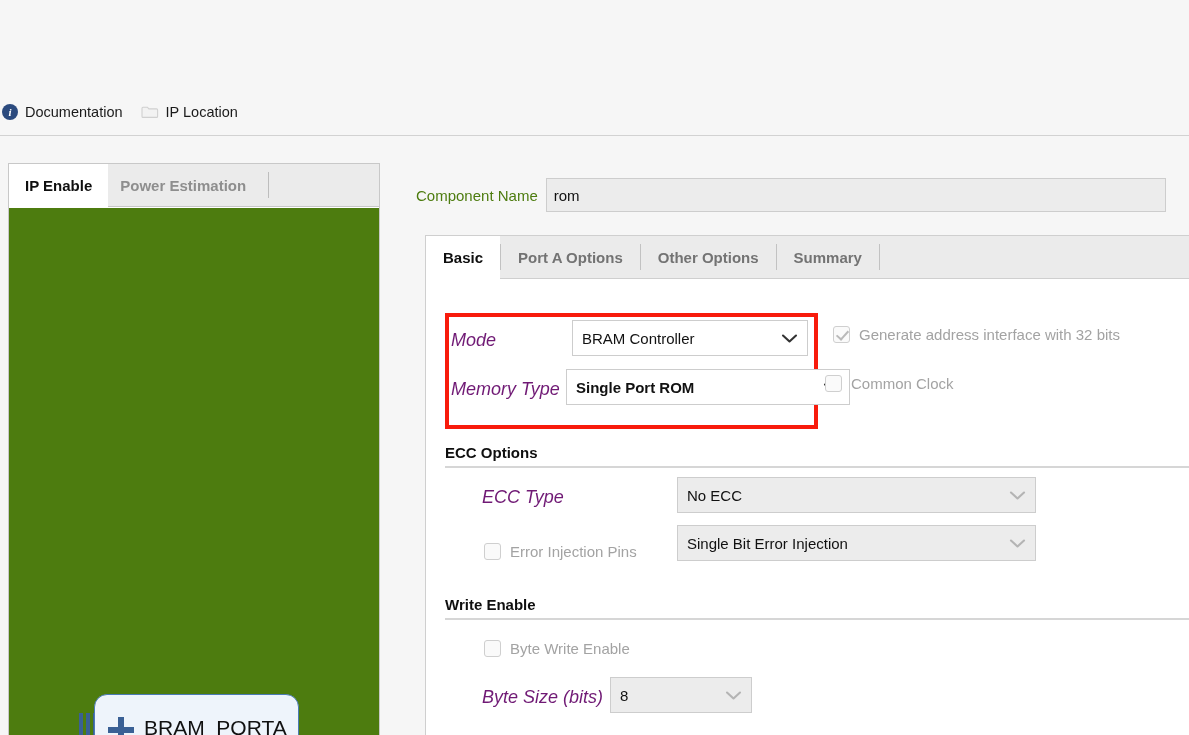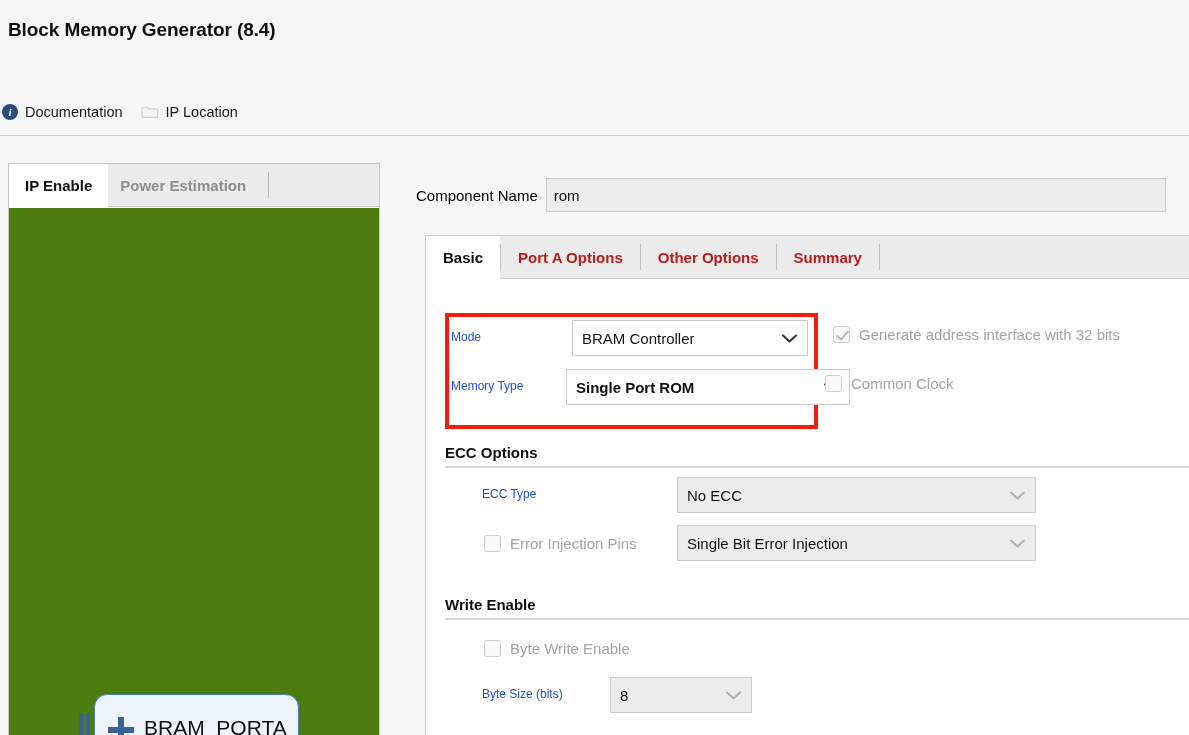--- a/index.html
+++ b/index.html
@@ -206,21 +206,21 @@
   }
   #component-name-row {
     position: absolute;
     left: 0; top: 14px;
     height: 36px;
     display: flex;
     align-items: center;
   }
   #component-name-label {
     font-size: 15px;
-    color: #000000;
+    color: #4d7c0f;
     margin-right: 8px;
     white-space: nowrap;
   }
   #component-name-input {
     width: 620px; height: 34px;
     background: #ececec;
     border: 1px solid #cdcdcd;
     font-size: 15px;
     color: #111111;
     padding: 0 7px;
@@ -253,21 +253,21 @@
     font-weight: bold;
     cursor: pointer;
     position: relative;
   }
   .main-tab.active {
     background: #ffffff;
     color: #0f0f0f;
     border-bottom: 1px solid #ffffff;
     margin-bottom: -1px;
   }
-  .main-tab.inactive { color: #b91c1c; }
+  .main-tab.inactive { color: #737373; }
   .tab-sep {
     width: 1px;
     background: #c2c2c2;
     margin: 8px 0;
   }
 
   #tab-body {
     position: absolute;
     left: 0; top: 43px;
     width: 770px; height: 455px;
@@ -277,23 +277,24 @@
 
   
   #mode-highlight-box {
     position: absolute;
     left: 19px; top: 34px;
     width: 373px; height: 116px;
     border: 4px solid #f81b0c;
   }
 
   .form-label {
-    font-size: 12px;
-    color: #1d4ed8;
+    font-size: 18px;
+    color: #701a75;
     white-space: nowrap;
+    font-style: italic;
   }
 
   .dropdown {
     position: absolute;
     height: 36px;
     border: 1px solid #cdcdcd;
     background: #ffffff;
     display: flex;
     align-items: center;
     padding: 0 9px;
@@ -331,21 +332,20 @@
   .cb-row .cb-text {
     margin-left: 9px;
     font-size: 15px;
   }
   .cb-text.disabled { color: #a3a3a3; }
 </style>
 </head>
 <body>
 
 <div id="header-area">
-  <div id="dialog-title">Block Memory Generator (8.4)</div>
 
   <div id="header-links">
     <div class="header-link" id="documentation-link">
       <span class="info-icon">i</span>
       <span class="link-text">Documentation</span>
     </div>
     <div class="header-link" id="ip-location-link">
       <span>
         <svg class="folder-icon" viewBox="0 0 18 14">
           <path d="M1 3.2 C1 2.6 1.4 2.2 2 2.2 L6.4 2.2 L7.9 3.9 L15.6 3.9 C16.2 3.9 16.6 4.3 16.6 4.9 L16.6 11.4 C16.6 12 16.2 12.4 15.6 12.4 L2 12.4 C1.4 12.4 1 12 1 11.4 Z" fill="#f2f2f2" stroke="#d0d0d0" stroke-width="1.1"></path>
@@ -453,21 +453,21 @@
       <div class="section-rule" style="left:19px; top:187px; width:751px;"></div>
 
       <span class="form-label" style="position:absolute; left:56px; top:208px;">ECC Type</span>
       <div class="dropdown disabled" style="left:251px; top:198px; width:359px;">
         <span class="dd-value">No ECC</span>
         <svg class="chevron" viewBox="0 0 17 11">
           <path d="M2 2.5 L8.5 8.5 L15 2.5" fill="none" stroke="#b4b4b4" stroke-width="2.1" stroke-linecap="round" stroke-linejoin="round"></path>
         </svg>
       </div>
 
-      <div class="cb-row" style="left:58px; top:256px;justify-content:space-between;">
+      <div class="cb-row" style="left:58px; top:264px;justify-content:space-between;">
         <span class="checkbox disabled"></span>
         <span class="cb-text disabled">Error Injection Pins</span>
       </div>
       <div class="dropdown disabled" style="left:251px; top:246px; width:359px;">
         <span class="dd-value">Single Bit Error Injection</span>
         <svg class="chevron" viewBox="0 0 17 11">
           <path d="M2 2.5 L8.5 8.5 L15 2.5" fill="none" stroke="#b4b4b4" stroke-width="2.1" stroke-linecap="round" stroke-linejoin="round"></path>
         </svg>
       </div>
 

